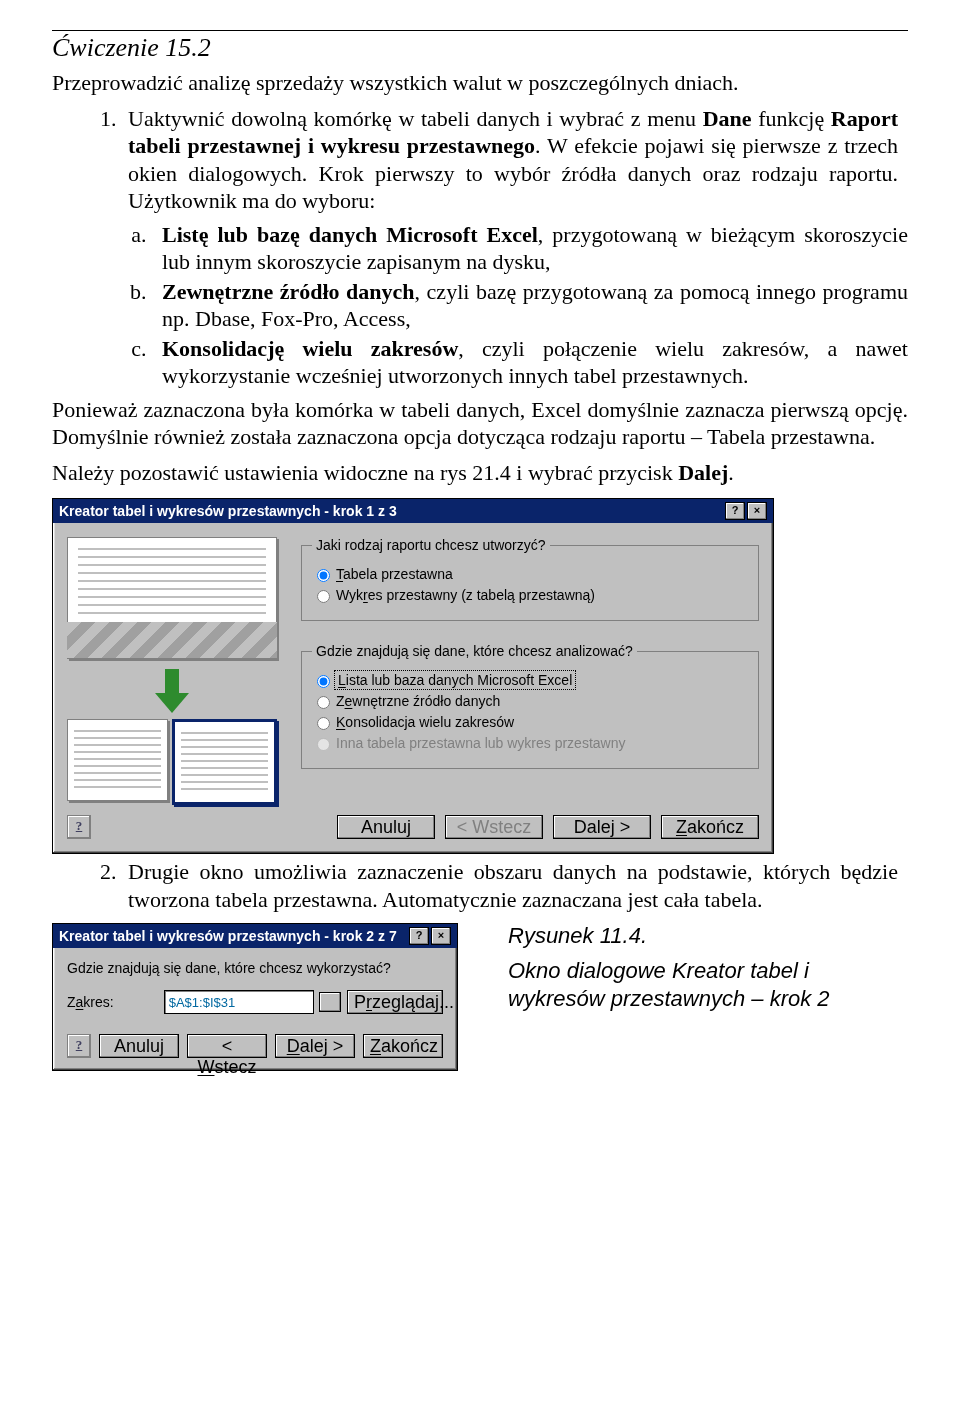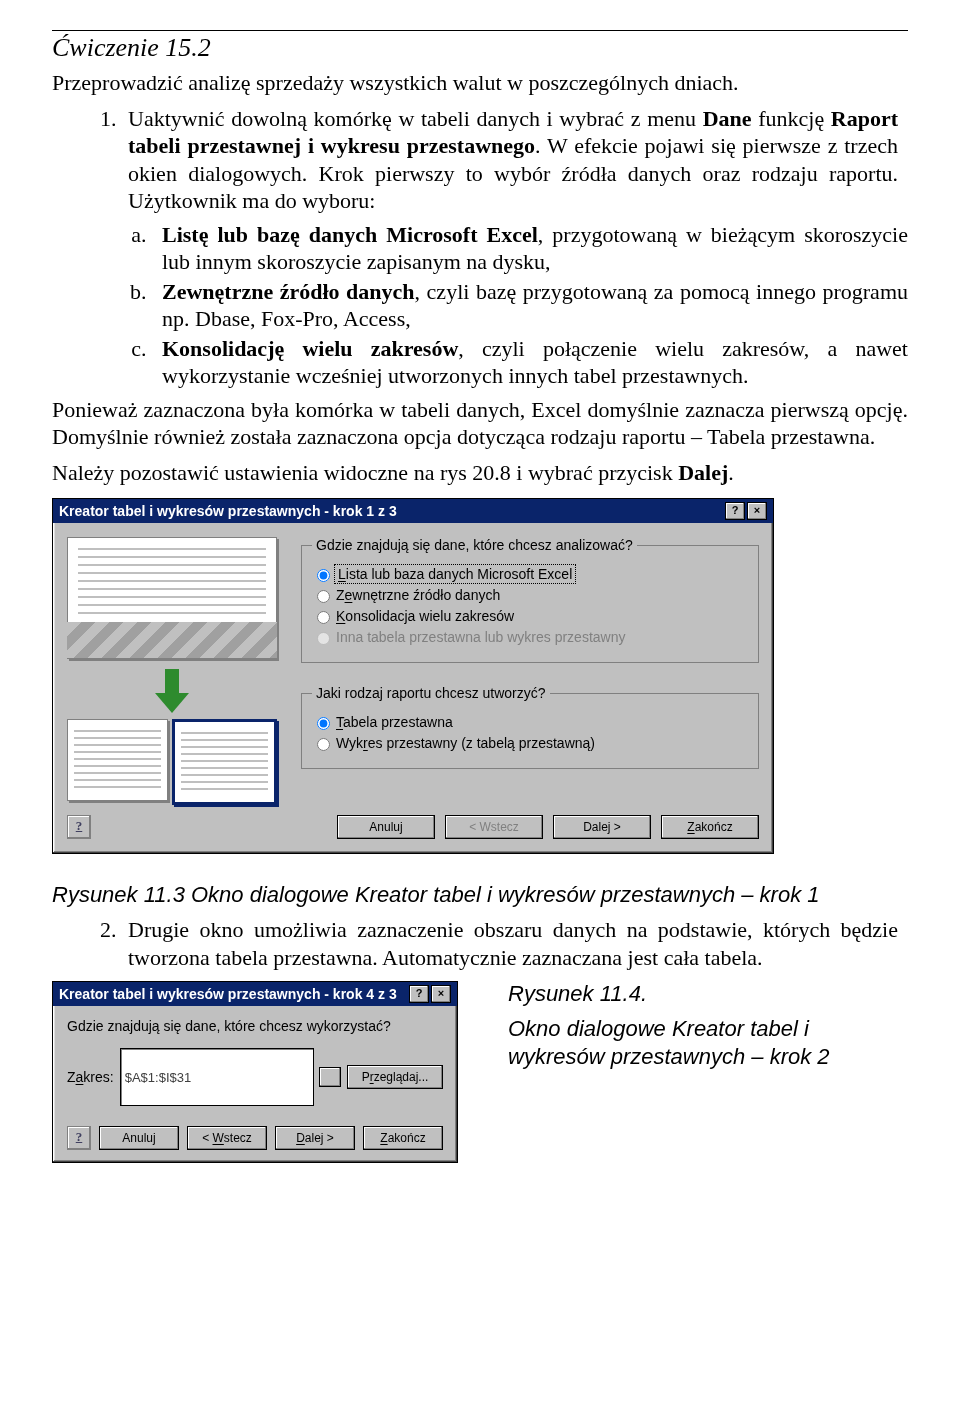--- a/index.html
+++ b/index.html
@@ -114,21 +114,21 @@
   legend{padding:0 4px;}
   .opt{display:flex;align-items:center;margin:5px 0;color:#000;}
   .opt.disabled{color:#808080;}
   .opt input{margin-right:6px;}
   .acc{text-decoration:underline;text-underline-offset:2px;}
   .dotfocus{outline:1px dotted #000;outline-offset:1px;padding:0 2px;}
   .d1-footer{display:flex;justify-content:flex-end;gap:10px;padding:0 14px 14px;align-items:center;}
   .winbtn{
     width:98px;height:24px;background:#c0c0c0;border:1px solid #000;
     box-shadow:inset -1px -1px #808080, inset 1px 1px #fff;
-    font-family:Tahoma,Arial,sans-serif;font-size:12px;color:#000;cursor:pointer;
+    font-family:Tahoma,Arial,sans-serif;font-size:18px;color:#000;cursor:pointer;
   }
   .winbtn.disabled{color:#808080;}
   .help-corner{
     width:22px;height:22px;background:#c0c0c0;border:1px solid #808080;
     box-shadow:inset -1px -1px #808080, inset 1px 1px #fff;
     margin-right:auto;margin-left:0;
     font-family:Tahoma;font-size:13px;text-align:center;line-height:20px;color:#404060;
     font-weight:bold;
     text-decoration:underline;
   }
@@ -140,22 +140,22 @@
   }
   .d2-wrap{display:flex;gap:50px;align-items:flex-start;margin-top:10px;}
   .d2{width:430px;}
   .d2-body{padding:12px 14px 10px;}
   .d2-q{font-size:14px;}
   .d2-row{display:flex;align-items:center;margin-top:14px;gap:6px;}
   .d2-row .lbl{font-size:14px;}
   .input{
     flex:1;height:22px;background:#fff;border:1px solid #000;
     box-shadow:inset 1px 1px #808080;
-    font-size:13px;padding:17px 4px;color:#404040;
-    display:flex;align-items:center;justify-content:space-between;
+    font-size:13px;padding:0 4px;color:#0369a1;
+    display:flex;align-items:center;justify-content:space-between;margin-left:44px;
   }
   .range-btn{
     width:20px;height:18px;background:#c0c0c0;border:1px solid #000;
     box-shadow:inset -1px -1px #808080, inset 1px 1px #fff;margin-left:-1px;
   }
   .d2-footer{display:flex;gap:8px;padding:10px 14px 12px;align-items:center;}
   .d2-help{
     width:22px;height:22px;background:#c0c0c0;border:1px solid #808080;
     box-shadow:inset -1px -1px #808080, inset 1px 1px #fff;margin-right:auto;
     font-family:Tahoma;font-size:13px;text-align:center;line-height:20px;color:#404060;font-weight:bold;
@@ -189,21 +189,21 @@
 
   <ol class="letters">
     <li><span class="bold">Listę lub bazę danych Microsoft Excel</span><span>, przygotowaną w bieżącym skoroszycie lub innym skoroszycie zapisanym na dysku,</span></li>
     <li><span class="bold">Zewnętrzne źródło danych</span><span>, czyli bazę przygotowaną za pomocą innego programu np. Dbase, Fox-Pro, Access,</span></li>
     <li><span class="bold">Konsolidację wielu zakresów</span><span>, czyli połączenie wielu zakresów, a nawet wykorzystanie wcześniej utworzonych innych tabel przestawnych.</span></li>
   </ol>
 
   <p class="plain">Ponieważ zaznaczona była komórka w tabeli danych, Excel domyślnie zaznacza pierwszą opcję. Domyślnie również została zaznaczona opcja dotycząca rodzaju raportu – Tabela przestawna.</p>
 
   <p class="plain">
-    <span>Należy pozostawić ustawienia widoczne na rys 20.8 i wybrać przycisk </span><span class="bold">Dalej</span><span>.</span>
+    <span>Należy pozostawić ustawienia widoczne na rys 21.4 i wybrać przycisk </span><span class="bold">Dalej</span><span>.</span>
   </p>
 
   <div class="dialog-row">
     <div class="win-dialog d1">
       <div class="titlebar">
         <span class="title-text">Kreator tabel i wykresów przestawnych - krok 1 z 3</span>
         <div class="title-btns">
           <div class="tbtn">?</div>
           <div class="tbtn">×</div>
         </div>
@@ -224,71 +224,70 @@
             <div class="miniart mini">
                 <div class="ruled"></div>
               </div>
             <div class="miniart mini sel">
                 <div class="ruled"></div>
               </div>
           </div>
         </div>
         <div class="d1-right">
           <fieldset>
+            <legend>Jaki rodzaj raportu chcesz utworzyć?</legend>
+            <label class="opt">
+                <input type="radio" name="rep" checked="" style="">
+                <span><span class="acc">T</span>abela przestawna</span>
+              </label>
+            <label class="opt">
+                <input type="radio" name="rep" style="">
+                <span>Wyk<span class="acc">r</span>es przestawny (z tabelą przestawną)</span>
+              </label>
+          </fieldset>
+          <fieldset>
             <legend>Gdzie znajdują się dane, które chcesz analizować?</legend>
             <label class="opt">
                 <input type="radio" name="src" checked="" style="">
                 <span class="dotfocus"><span class="acc">L</span><span>ista lub baza danych Microsoft Excel</span></span>
               </label>
             <label class="opt">
                 <input type="radio" name="src" style="">
                 <span>Z<span class="acc">e</span>wnętrzne źródło danych</span>
               </label>
             <label class="opt">
                 <input type="radio" name="src" style="">
                 <span><span class="acc">K</span>onsolidacja wielu zakresów</span>
               </label>
             <label class="opt disabled">
                 <input type="radio" name="src" disabled="" style="">
                 <span>Inna tabela przestawna lub wykres przestawny</span>
-              </label>
-          </fieldset>
-          <fieldset>
-            <legend>Jaki rodzaj raportu chcesz utworzyć?</legend>
-            <label class="opt">
-                <input type="radio" name="rep" checked="" style="">
-                <span><span class="acc">T</span>abela przestawna</span>
-              </label>
-            <label class="opt">
-                <input type="radio" name="rep" style="">
-                <span>Wyk<span class="acc">r</span>es przestawny (z tabelą przestawną)</span>
               </label>
           </fieldset>
         </div>
       </div>
       <div class="d1-footer">
         <div class="help-corner">?</div>
         <button class="winbtn">Anuluj</button>
         <button class="winbtn disabled">&lt; Wstecz</button>
         <button class="winbtn">Dalej &gt;</button>
         <button class="winbtn"><span class="acc">Z</span>akończ</button>
       </div>
     </div>
   </div>
 
-  <div class="caption">Rysunek 11.3 Okno dialogowe Kreator tabel i wykresów przestawnych – krok 1</div>
 
   <ol class="numbered" start="2">
     <li>Drugie okno umożliwia zaznaczenie obszaru danych na podstawie, których będzie tworzona tabela przestawna. Automatycznie zaznaczana jest cała tabela.</li>
   </ol>
 
   <div class="d2-wrap">
     <div class="win-dialog d2">
       <div class="titlebar">
-        <span class="title-text">Kreator tabel i wykresów przestawnych - krok 4 z 3</span>
+        <span class="title-text">Kreator tabel i wykresów przestawnych - krok 2 z 7</span>
         <div class="title-btns">
           <div class="tbtn">?</div>
           <div class="tbtn">×</div>
         </div>
       </div>
       <div class="d2-body">
         <div class="d2-q">Gdzie znajdują się dane, które chcesz wykorzystać?</div>
         <div class="d2-row">
           <span class="lbl">Z<span class="acc">a</span>kres:</span>
           <div class="input">

